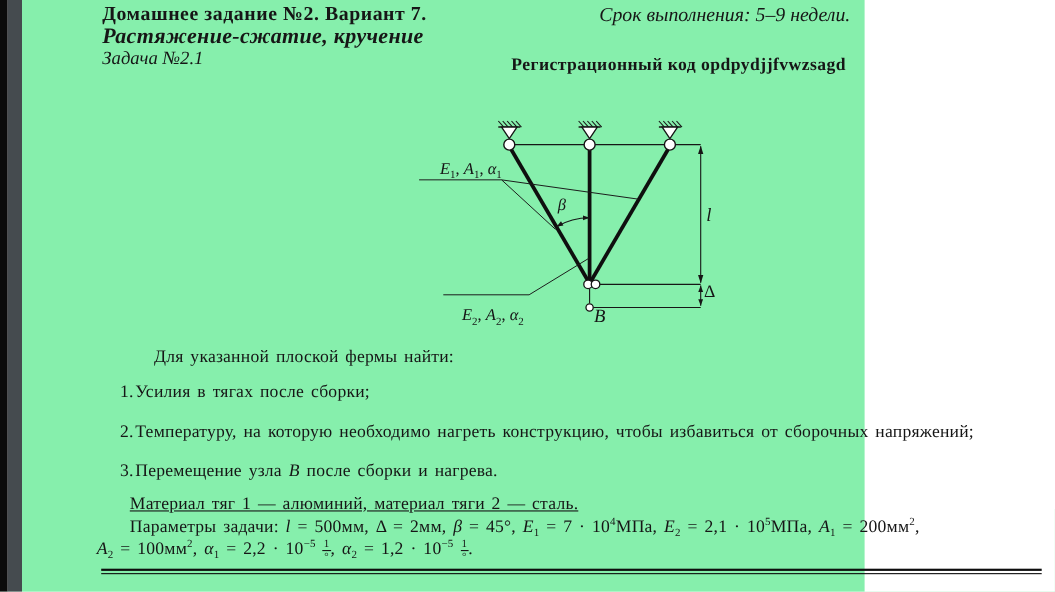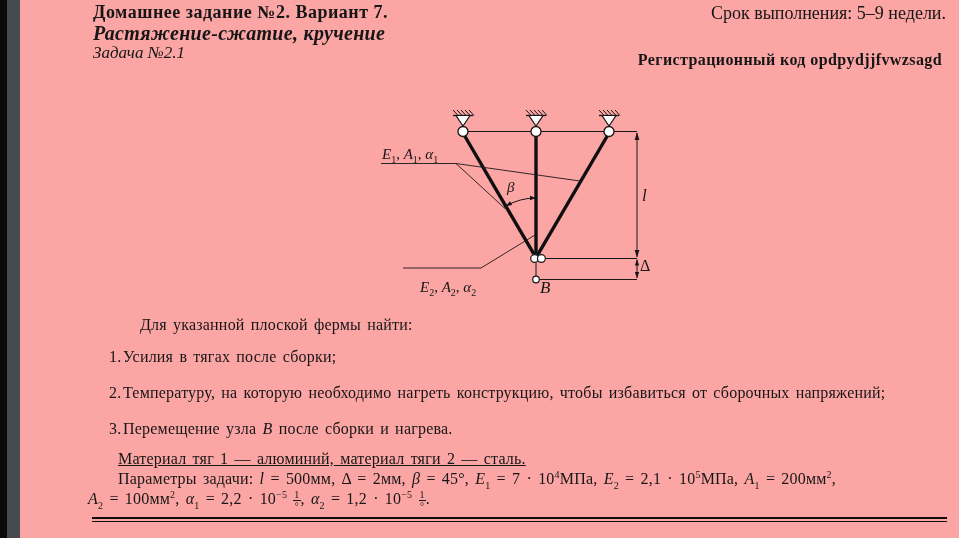--- a/index.html
+++ b/index.html
@@ -4,27 +4,27 @@
 <style>
   html,body{margin:0;padding:0;}
   body{
     width:959px;height:538px;position:relative;overflow:hidden;
     background:#ffffff;
     font-family:"Liberation Serif","DejaVu Serif",serif;
     color:#161616;
   }
   .edge-black{position:absolute;left:0;top:0;width:7px;height:538px;background:#0b0b0b;}
   .edge-gray{position:absolute;left:7px;top:0;width:13px;height:538px;background:#454b4f;}
-  .page{position:absolute;left:20px;top:0;width:939px;height:538px;background:#fca5a5;}
+  .page{position:absolute;left:20px;top:0;width:766px;height:538px;background:#86efac;}
 
   .abs{position:absolute;white-space:nowrap;}
   .h1{left:73px;top:2px;font-size:18px;font-weight:bold;letter-spacing:.5px;}
   .h2{left:73px;top:22px;font-size:20px;font-weight:bold;font-style:italic;letter-spacing:.3px;}
   .h3{left:73px;top:43px;font-size:17px;font-style:italic;}
-  .deadline{right:13px;top:3px;font-size:18px;}
+  .deadline{right:13px;top:3px;font-size:18px;font-style:italic;}
   .regcode{right:17px;top:51px;font-size:16px;font-weight:bold;letter-spacing:.4px;}
 
   .body-text{font-size:16px;word-spacing:2px;letter-spacing:.2px;}
   .intro{left:92px;top:316px;margin-left:28px;}
   .item{display:flex;}
   .item .num{width:14px;flex:0 0 14px;}
   .item1{left:89px;top:348px;}
   .item2{left:89px;top:384px;}
   .item3{left:89px;top:420px;}
   .materials{left:98px;top:450px;text-decoration:underline;}
@@ -32,21 +32,21 @@
   .params2{left:68px;top:489px;}
 
   sub{font-size:10px;}
   sup{font-size:10px;}
   .frac{display:inline-block;text-align:center;vertical-align:-6px;line-height:0;}
   .frac .fn{display:block;font-size:10px;line-height:10px;border-bottom:1px solid #161616;padding:0 1px;}
   .frac .fd{display:block;font-size:10px;line-height:11px;}
 
   .diagram-svg{position:absolute;left:340px;top:100px;}
   .dlabel{position:absolute;font-size:15px;}
-  .rod1-label{left:362px;top:146px;text-align:right;}
+  .rod1-label{left:380px;top:146px;text-align:right;}
   .rod2-label{left:400px;top:251px;margin-top:28px;}
   .beta-label{left:487px;top:179px;font-style:italic;}
   .b-label{left:520px;top:278px;font-size:17px;font-style:italic;}
   .l-label{left:622px;top:186px;font-size:17px;font-style:italic;}
   .delta-label{left:620px;top:257px;font-size:16px;}
 
   .double-rule{position:absolute;left:72px;top:517px;width:855px;height:2px;
     border-top:2px solid #0d0d0d;border-bottom:1px solid #0d0d0d;}
 </style>
 </head>

